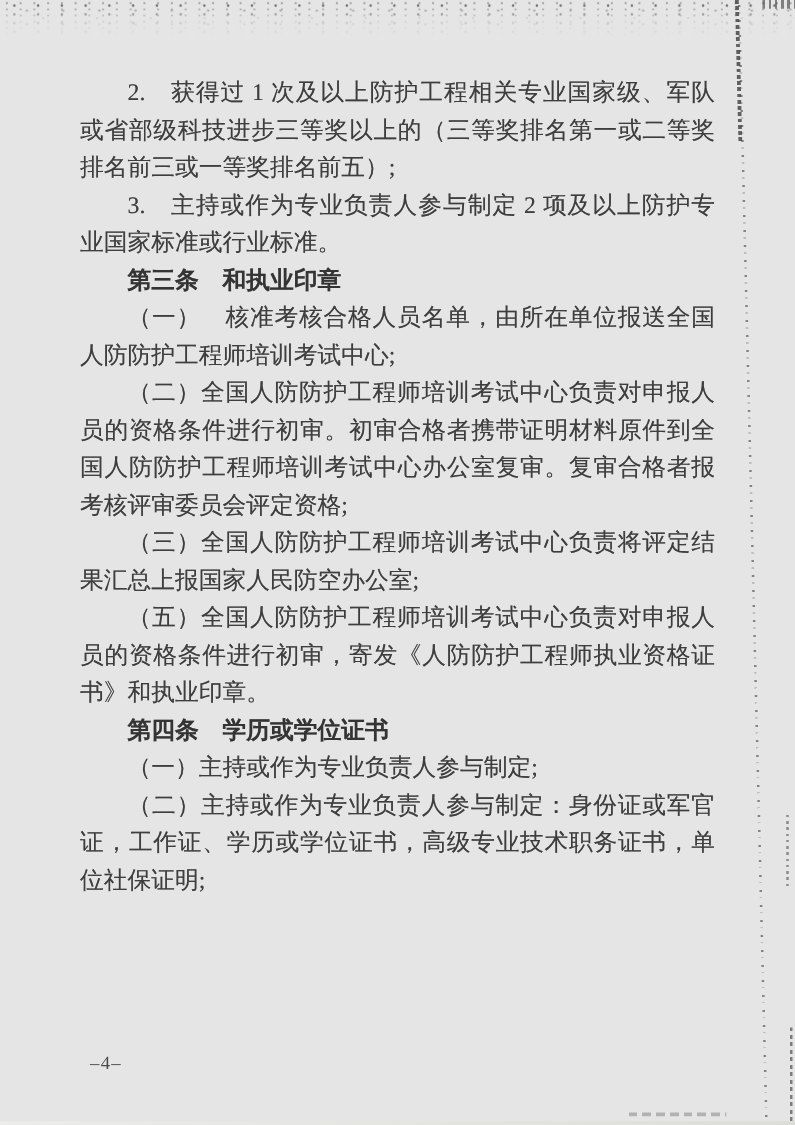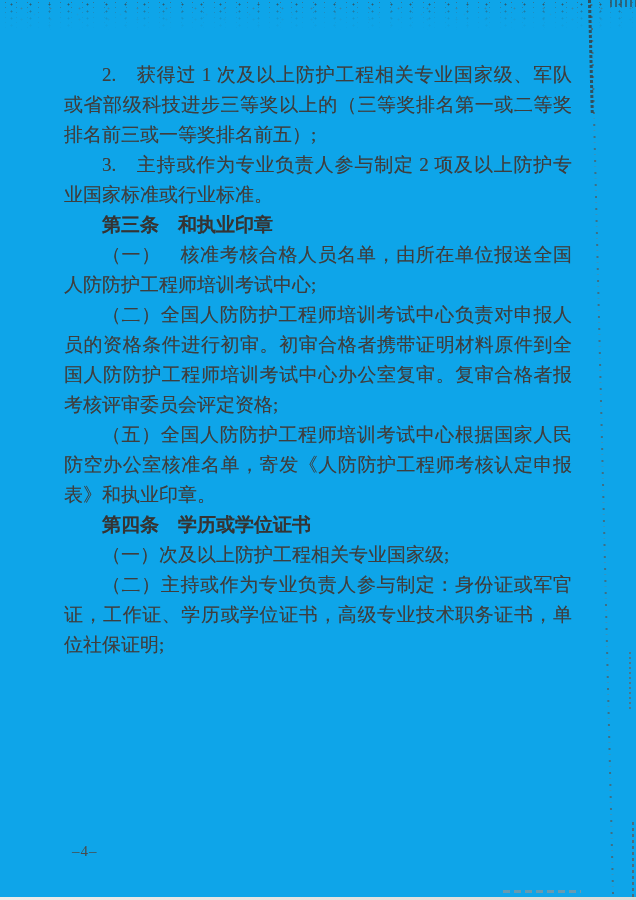--- a/index.html
+++ b/index.html
@@ -4,21 +4,21 @@
 <style>
   html, body {
     margin: 0;
     padding: 0;
     background: #ffffff;
   }
   .page {
     position: relative;
     width: 636px;
     height: 900px;
-    background: #0ea5e9;
+    background: #e5e5e5;
     overflow: hidden;
     font-family: "Liberation Serif", "DejaVu Serif", serif;
   }
   
   .noise-top {
     position: absolute;
     top: 0; left: 0;
     width: 636px; height: 30px;
     background-image:
       radial-gradient(circle, rgba(60,60,60,0.9) 0.7px, transparent 1.3px),
@@ -133,21 +133,22 @@
   <div class="edge-dash-2"></div>
   <div class="bottom-dashes"></div>
   <div class="bottom-edge"></div>
 
   <main class="doc-body">
     <p class="body">2.　获得过 1 次及以上防护工程相关专业国家级、军队或省部级科技进步三等奖以上的（三等奖排名第一或二等奖排名前三或一等奖排名前五）;</p>
     <p class="body">3.　主持或作为专业负责人参与制定 2 项及以上防护专业国家标准或行业标准。</p>
     <p class="heading">第三条　和执业印章</p>
     <p class="body">（一）　核准考核合格人员名单，由所在单位报送全国人防防护工程师培训考试中心;</p>
     <p class="body">（二）全国人防防护工程师培训考试中心负责对申报人员的资格条件进行初审。初审合格者携带证明材料原件到全国人防防护工程师培训考试中心办公室复审。复审合格者报考核评审委员会评定资格;</p>
-    <p class="body">（五）全国人防防护工程师培训考试中心根据国家人民防空办公室核准名单，寄发《人防防护工程师考核认定申报表》和执业印章。</p>
+    <p class="body">（三）全国人防防护工程师培训考试中心负责将评定结果汇总上报国家人民防空办公室;</p>
+    <p class="body">（五）全国人防防护工程师培训考试中心负责对申报人员的资格条件进行初审，寄发《人防防护工程师执业资格证书》和执业印章。</p>
     <p class="heading">第四条　学历或学位证书</p>
-    <p class="body">（一）次及以上防护工程相关专业国家级;</p>
+    <p class="body">（一）主持或作为专业负责人参与制定;</p>
     <p class="body">（二）主持或作为专业负责人参与制定：身份证或军官证，工作证、学历或学位证书，高级专业技术职务证书，单位社保证明;</p>
   </main>
 
   <div class="page-number">–4–</div>
 
 </div>
 
 </body></html>

